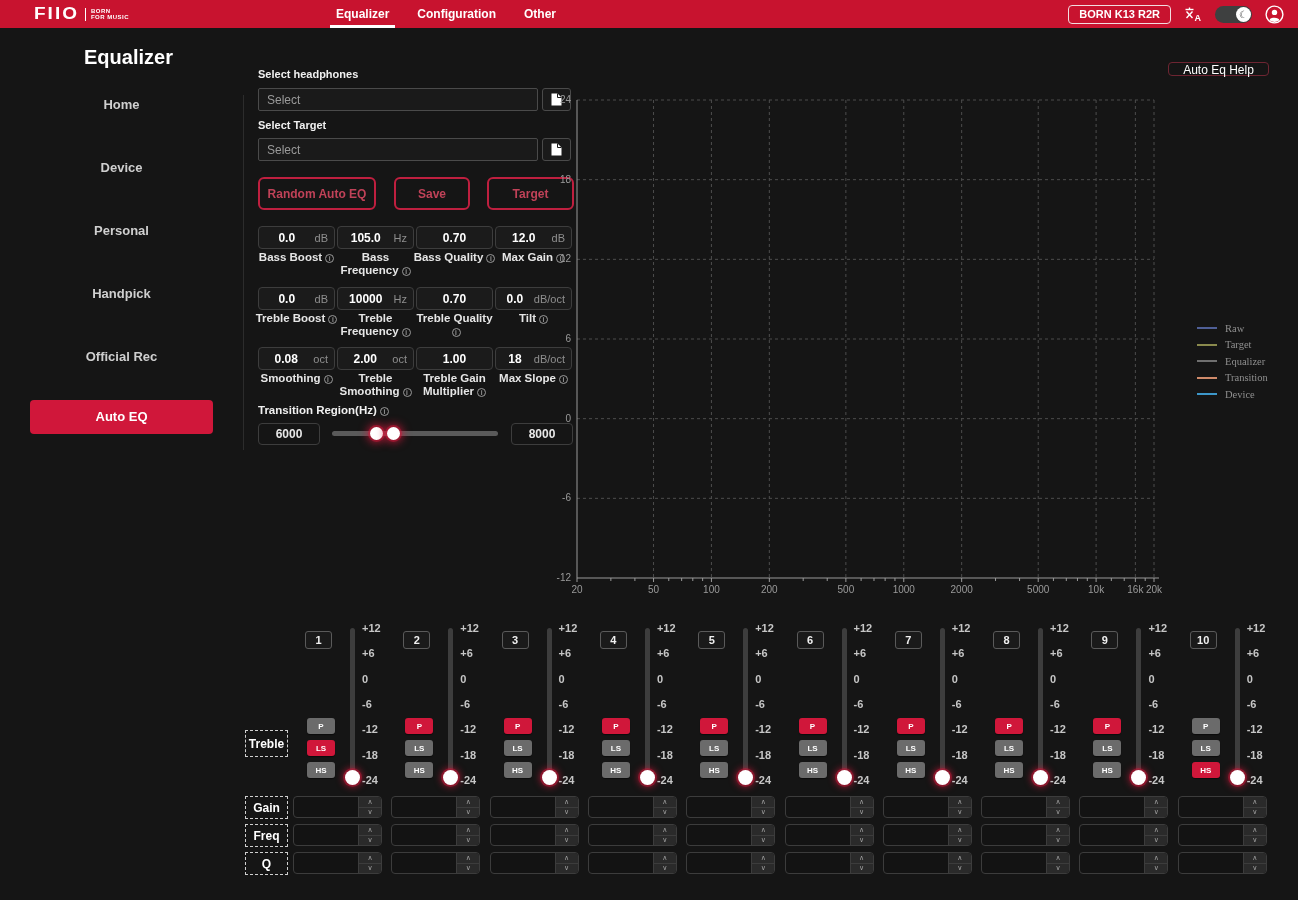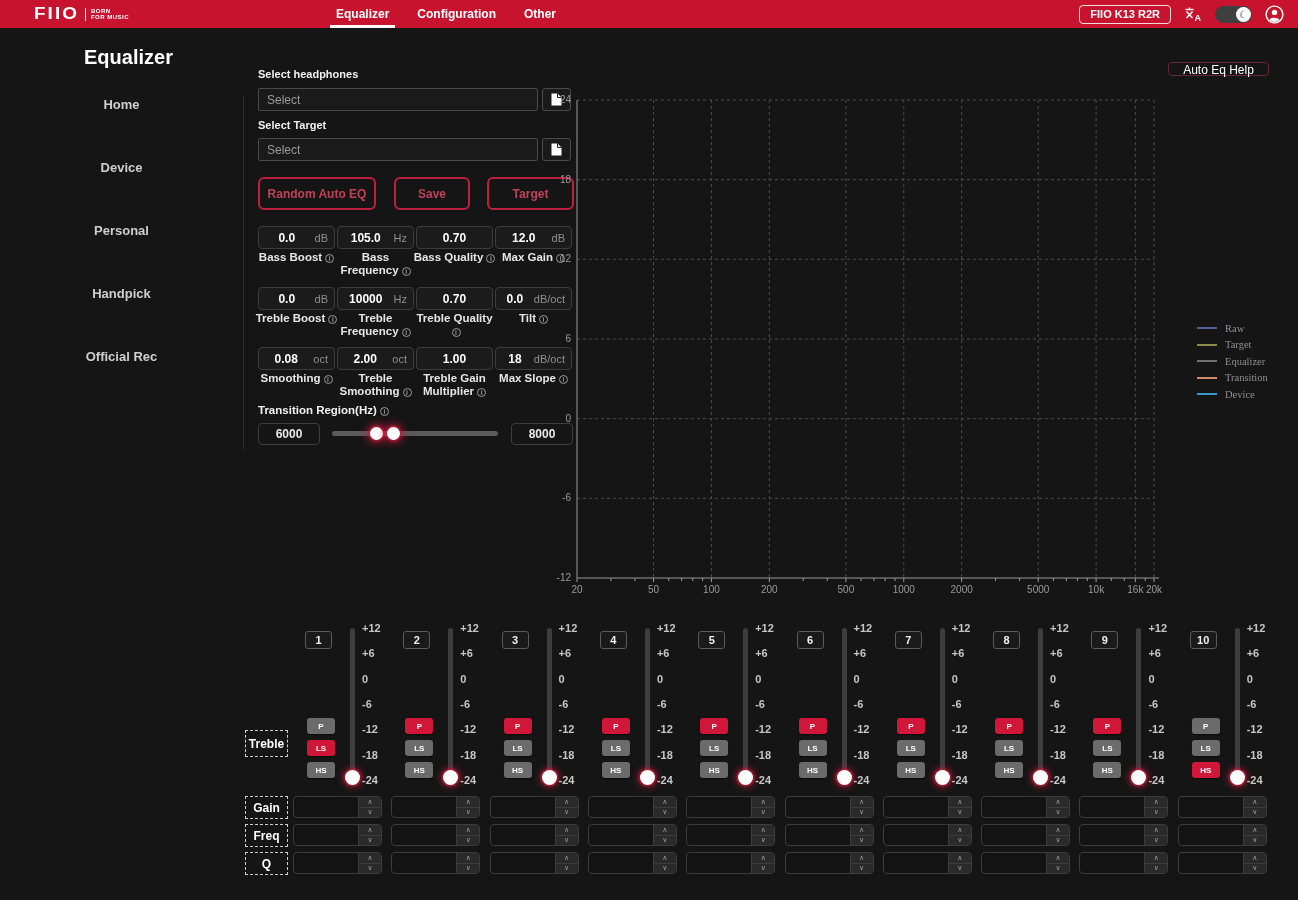--- a/index.html
+++ b/index.html
@@ -78,21 +78,21 @@
         <span>BORN</span>
         <span>FOR MUSIC</span>
       </span>
     </div>
     <nav class="tabs">
       <div class="tab active">Equalizer</div>
       <div class="tab">Configuration</div>
       <div class="tab">Other</div>
     </nav>
     <div class="header-right">
-      <button class="device-btn">FIIO K13 R2R</button>
+      <button class="device-btn">BORN K13 R2R</button>
       <span class="icon-btn">
         <svg width="18" height="16" viewBox="0 0 18 16">
           <g stroke="#fff" stroke-width="1.4" fill="none">
             <path d="M1.5 3.5 h8"></path>
               <path d="M5.5 1.5 v2"></path>
             <path d="M2.5 5.5 L8.5 12"></path>
               <path d="M8.5 5.5 L2.5 12"></path>
           </g>
           <text x="10.5" y="14.5" font-size="9" font-weight="bold" fill="#fff" font-family="Liberation Sans, sans-serif">A</text>
         </svg>
@@ -110,20 +110,21 @@
     </div>
   </div>
 
   <div class="side-title">Equalizer</div>
   <div class="side-div"></div>
   <div class="side-item" style="top:97px">Home</div>
   <div class="side-item" style="top:160px">Device</div>
   <div class="side-item" style="top:223px">Personal</div>
   <div class="side-item" style="top:286px">Handpick</div>
   <div class="side-item" style="top:349px">Official Rec</div>
+  <div class="side-item active" style="top:400px">Auto EQ</div>
 
   <div class="fld-label" style="left:258px;top:68px">Select headphones</div>
   <input class="sel-input" style="left: 258px; top: 88px;" placeholder="Select">
   <div class="file-btn" style="left:542px;top:88px">
     <svg width="11" height="13" viewBox="0 0 11 13">
       <path d="M0.5 0.5 h6 l4 4 v8 h-10 z" fill="#fff"></path>
       <path d="M6.5 0.5 v4 h4" fill="none" stroke="#1a1a1a" stroke-width="1"></path>
     </svg>
   </div>
   <div class="fld-label" style="left:258px;top:119px">Select Target</div>

